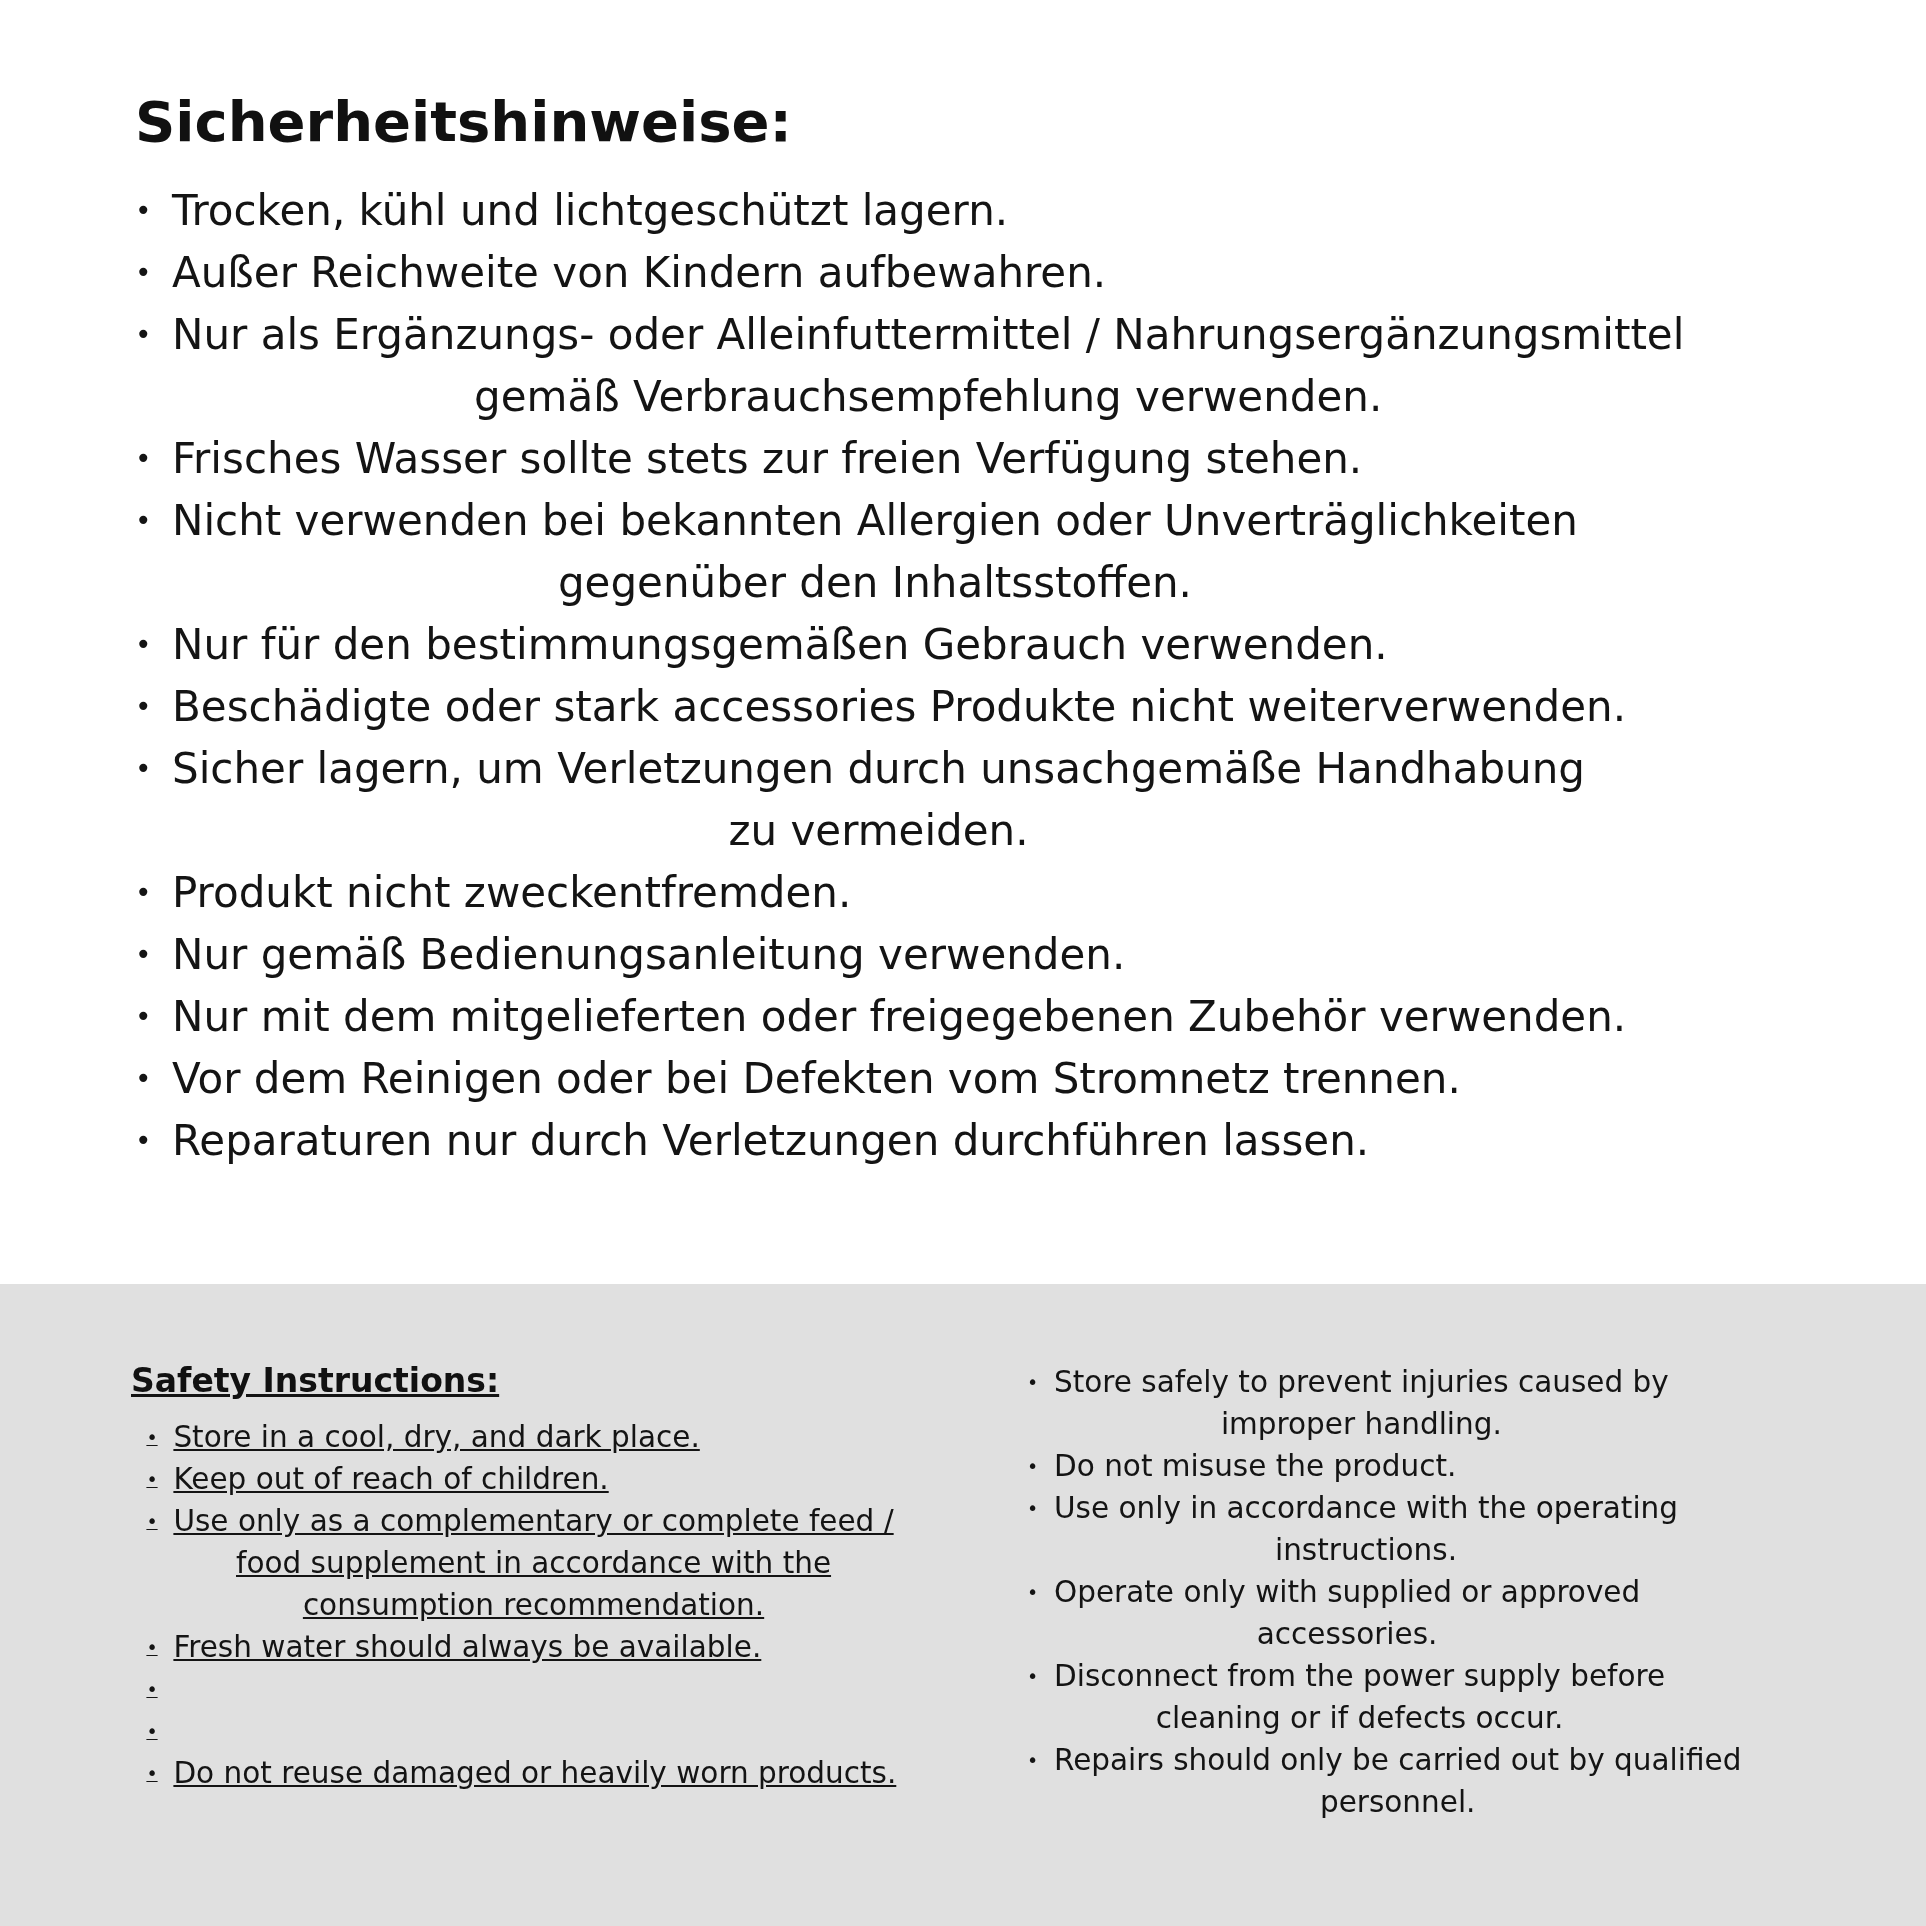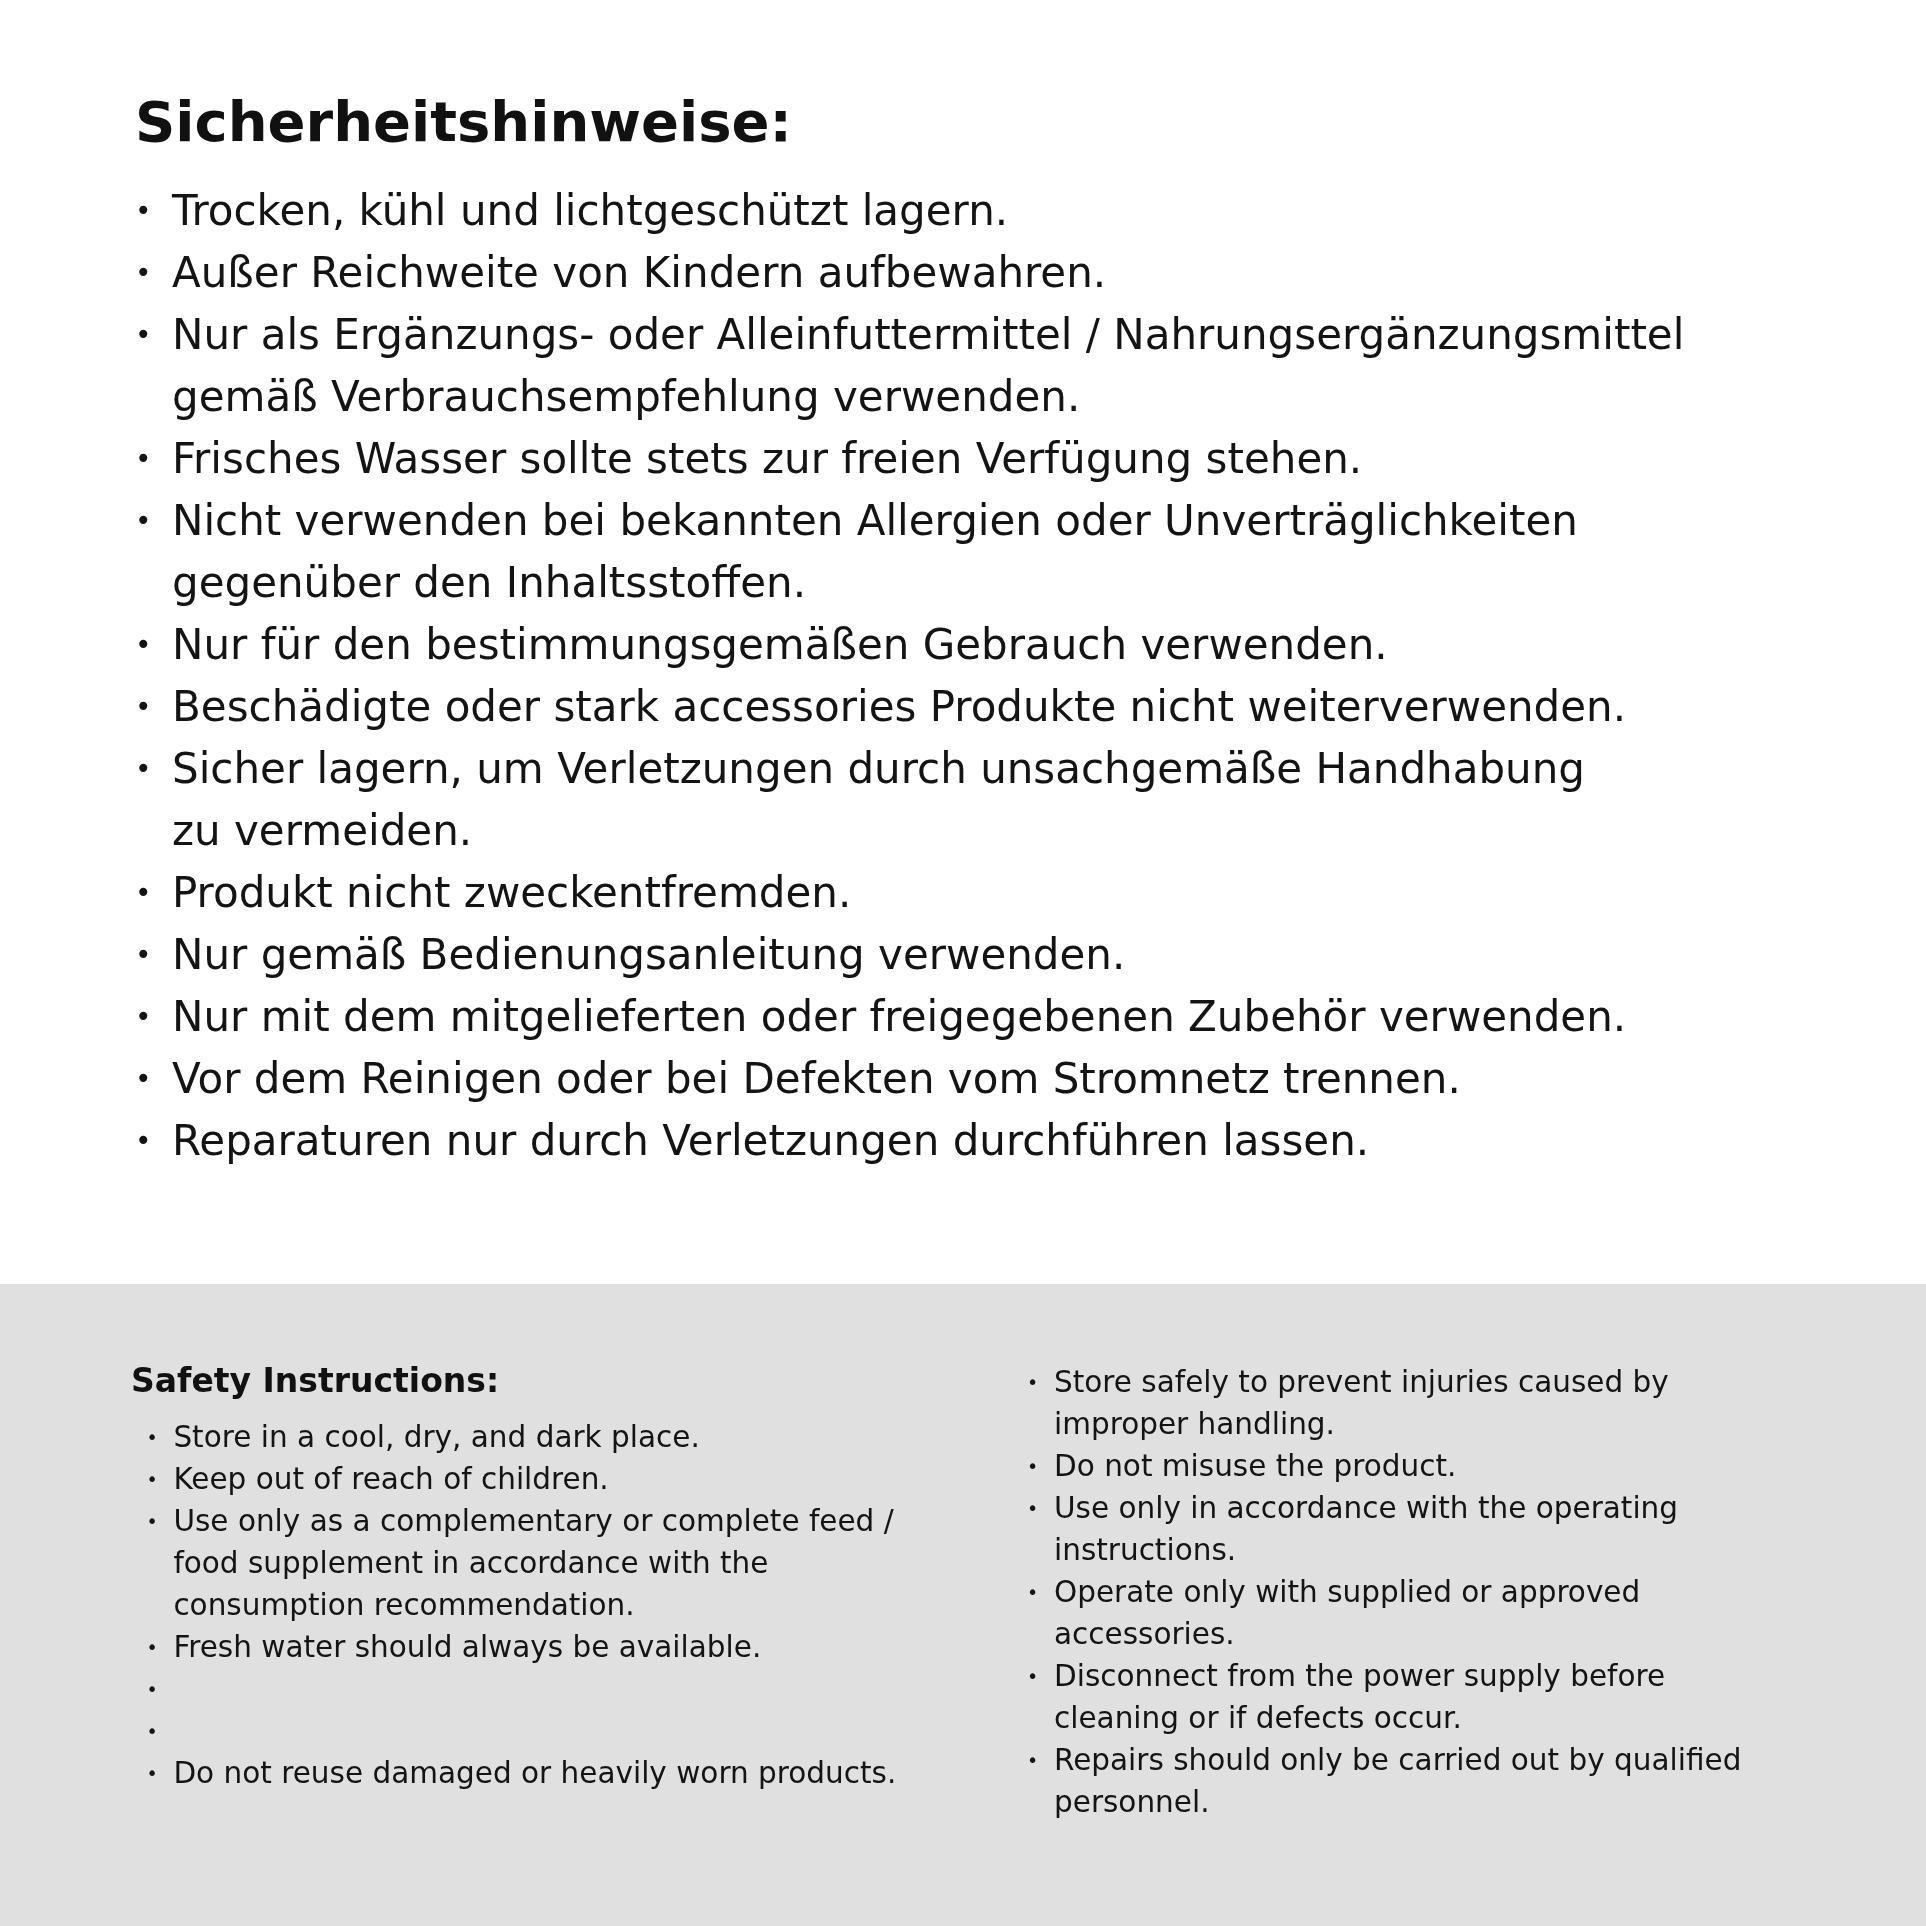--- a/index.html
+++ b/index.html
@@ -51,37 +51,38 @@
     flex: none;
     text-align: left;
   }
   .german-section .bullet {
     width: 37px;
     font-size: 28px;
     line-height: 62px;
   }
   .btext {
     white-space: pre-line;
+    text-align: center;
   }
 
   
   .english-section {
     position: absolute;
     top: 1284px; left: 0;
     width: 1926px;
     height: 642px;
     background: #e0e0e0;
     box-sizing: border-box;
     padding: 77px 0 0 131px;
   }
   .english-columns {
     display: flex;
     align-items: flex-start;
   }
-  .col-left  { width: 860px; flex: none; }
+  .col-left  { width: 860px; flex: none; text-decoration: underline; }
   .col-right { width: 867px; flex: none; margin-left: 36px; }
 
   .english-title {
     margin: 0 0 15.4px 0;
     font-size: 33px;
     font-weight: 700;
     line-height: 1.2;
     color: #111111;
   }
   .english-section ul.blist {

